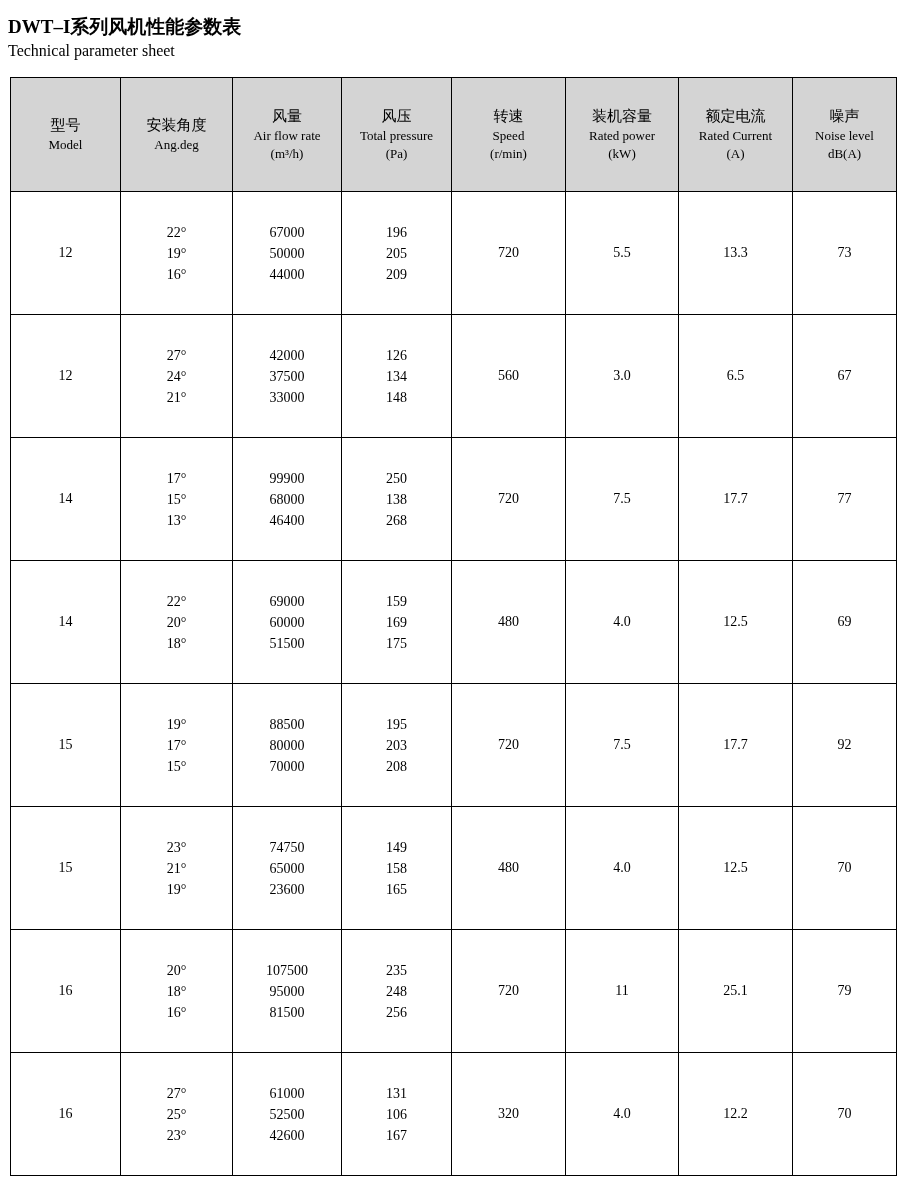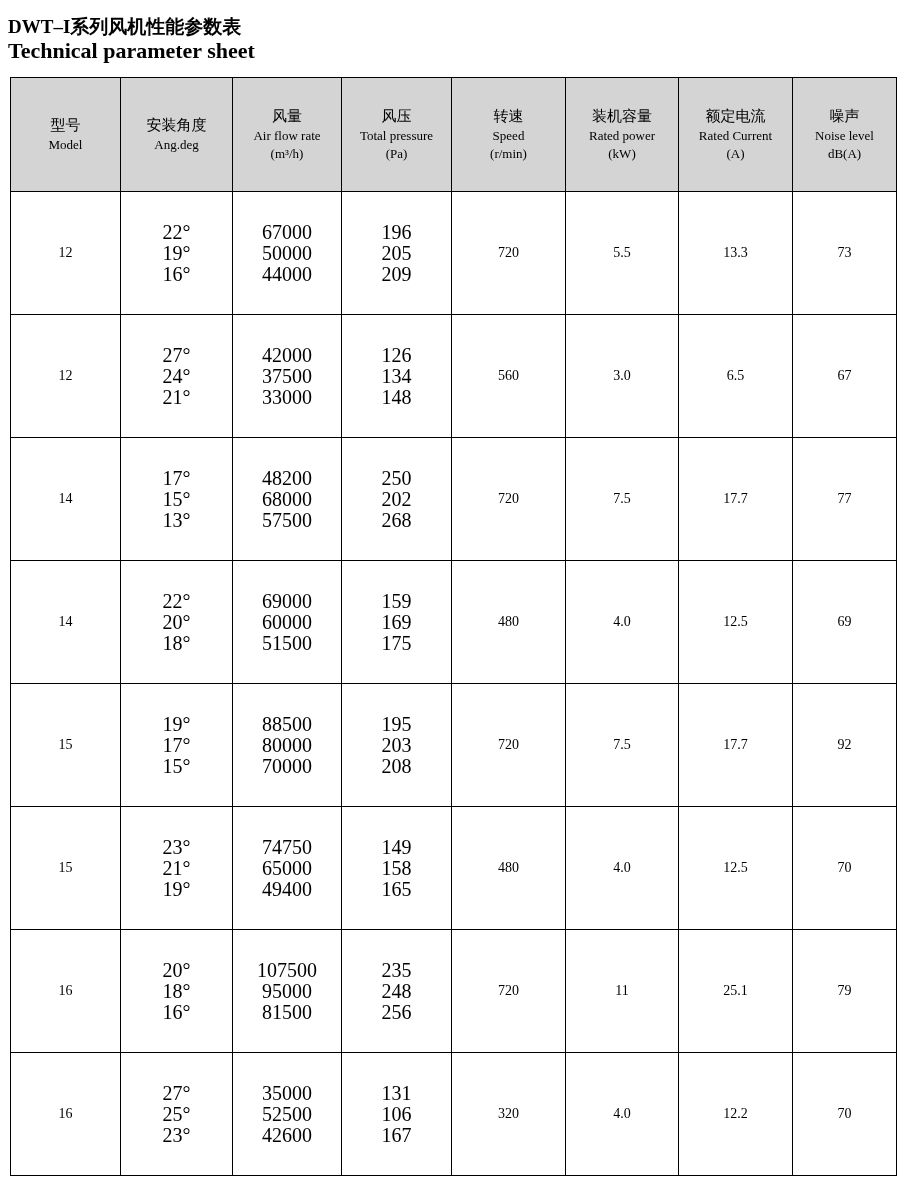--- a/index.html
+++ b/index.html
@@ -26,22 +26,22 @@
     padding: 14px 17px 0 8px;
   }
   .title-cn {
     font-size: 19px;
     font-weight: bold;
     line-height: 25px;
     letter-spacing: 0px;
     white-space: nowrap;
   }
   .title-en {
-    font-size: 22px;
-    font-weight: bold;
+    font-size: 16px;
+    font-weight: normal;
     line-height: 24px;
     white-space: nowrap;
   }
 
   .table-wrap {
     margin: 14px 0 0 10px;
     width: 886px;
   }
 
   table.param-table {
@@ -86,21 +86,21 @@
 
   tbody td {
     height: 122px;
     font-size: 14px;
     background: #ffffff;
   }
 
   .stack {
     display: block;
     line-height: 21px;
-    font-size: 20px;
+    font-size: 14px;
   }
   .stack span {
     display: block;
   }
 
   
   col.c-model   { width: 110px; }
   col.c-angle   { width: 112px; }
   col.c-flow    { width: 109px; }
   col.c-press   { width: 110px; }
@@ -234,29 +234,29 @@
             <td>14</td>
             <td>
               <span class="stack">
                 <span>17°</span>
                 <span>15°</span>
                 <span>13°</span>
               </span>
             </td>
             <td>
               <span class="stack">
-                <span>48200</span>
+                <span>99900</span>
                 <span>68000</span>
-                <span>57500</span>
+                <span>46400</span>
               </span>
             </td>
             <td>
               <span class="stack">
                 <span>250</span>
-                <span>202</span>
+                <span>138</span>
                 <span>268</span>
               </span>
             </td>
             <td>720</td>
             <td>7.5</td>
             <td>17.7</td>
             <td>77</td>
           </tr>
           <tr>
             <td>14</td>
@@ -320,21 +320,21 @@
               <span class="stack">
                 <span>23°</span>
                 <span>21°</span>
                 <span>19°</span>
               </span>
             </td>
             <td>
               <span class="stack">
                 <span>74750</span>
                 <span>65000</span>
-                <span>49400</span>
+                <span>23600</span>
               </span>
             </td>
             <td>
               <span class="stack">
                 <span>149</span>
                 <span>158</span>
                 <span>165</span>
               </span>
             </td>
             <td>480</td>
@@ -374,21 +374,21 @@
             <td>16</td>
             <td>
               <span class="stack">
                 <span>27°</span>
                 <span>25°</span>
                 <span>23°</span>
               </span>
             </td>
             <td>
               <span class="stack">
-                <span>35000</span>
+                <span>61000</span>
                 <span>52500</span>
                 <span>42600</span>
               </span>
             </td>
             <td>
               <span class="stack">
                 <span>131</span>
                 <span>106</span>
                 <span>167</span>
               </span>

